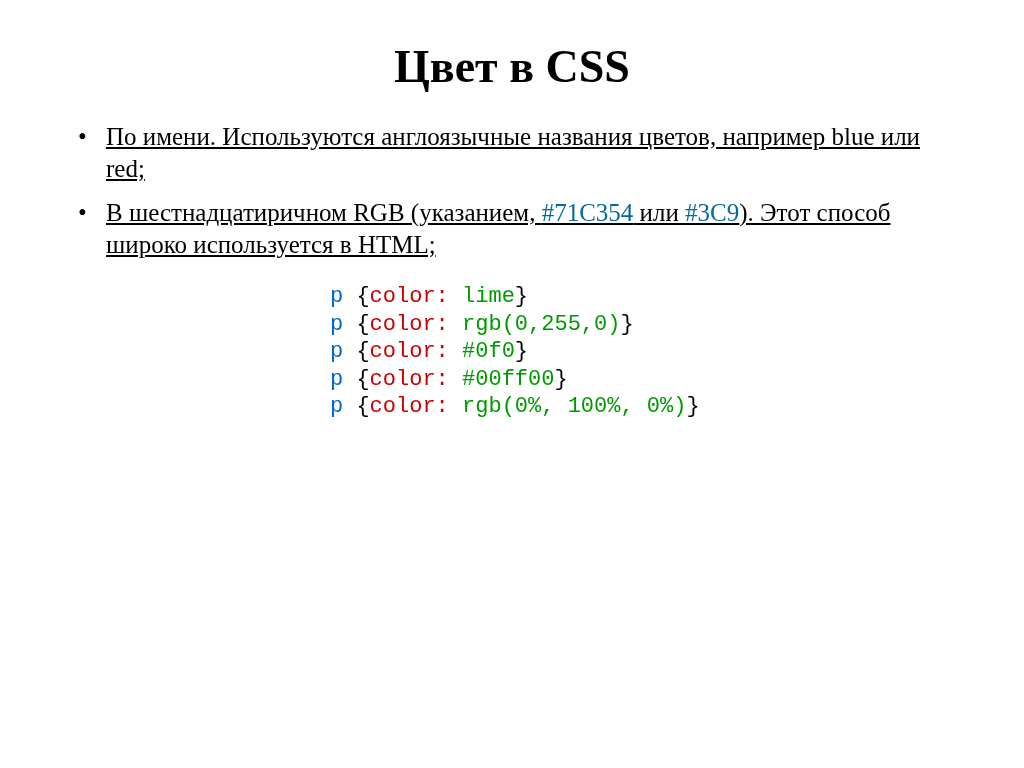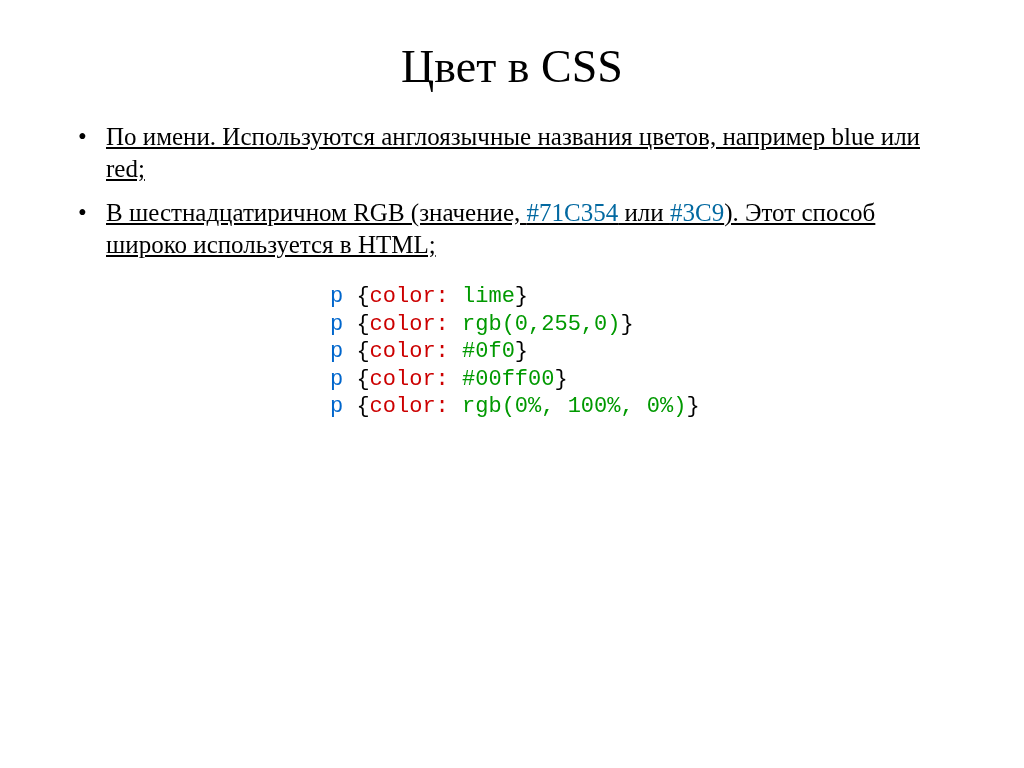--- a/index.html
+++ b/index.html
@@ -8,21 +8,21 @@
     height: 768px;
     background: #ffffff;
     font-family: "Times New Roman", Times, serif;
     color: #000;
     padding: 40px 70px 30px 70px;
     overflow: hidden;
   }
   .title {
     text-align: center;
     font-size: 46px;
-    font-weight: normal;
+    font-weight: bold;
     margin-bottom: 28px;
   }
   ul.bullets {
     list-style: none;
     font-size: 25px;
     line-height: 1.28;
     text-decoration: underline;
   }
   ul.bullets li {
     position: relative;
@@ -54,21 +54,21 @@
 </head>
 <body>
 
 <h1 class="title">Цвет в CSS</h1>
 
 <ul class="bullets">
   <li>
     <span>По имени. Используются англоязычные названия цветов, например blue или red;</span>
   </li>
   <li>
-    <span>В шестнадцатиричном RGB (значение, </span><span class="green">#71С354</span><span> или </span><span class="green">#3С9</span><span>). Этот способ широко используется в HTML;</span>
+    <span>В шестнадцатиричном RGB (указанием, </span><span class="green">#71С354</span><span> или </span><span class="green">#3С9</span><span>). Этот способ широко используется в HTML;</span>
   </li>
 </ul>
 
 <div class="code-block">
   <div class="code-line"><span class="tok-sel">p</span><span class="tok-brace"> {</span><span class="tok-prop">color:</span><span> </span><span class="tok-val">lime</span><span class="tok-brace">}</span></div>
   <div class="code-line"><span class="tok-sel">p</span><span class="tok-brace"> {</span><span class="tok-prop">color:</span><span> </span><span class="tok-val">rgb(0,255,0)</span><span class="tok-brace">}</span></div>
   <div class="code-line"><span class="tok-sel">p</span><span class="tok-brace"> {</span><span class="tok-prop">color:</span><span> </span><span class="tok-val">#0f0</span><span class="tok-brace">}</span></div>
   <div class="code-line"><span class="tok-sel">p</span><span class="tok-brace"> {</span><span class="tok-prop">color:</span><span> </span><span class="tok-val">#00ff00</span><span class="tok-brace">}</span></div>
   <div class="code-line"><span class="tok-sel">p</span><span class="tok-brace"> {</span><span class="tok-prop">color:</span><span> </span><span class="tok-val">rgb(0%, 100%, 0%)</span><span class="tok-brace">}</span></div>
 </div>

